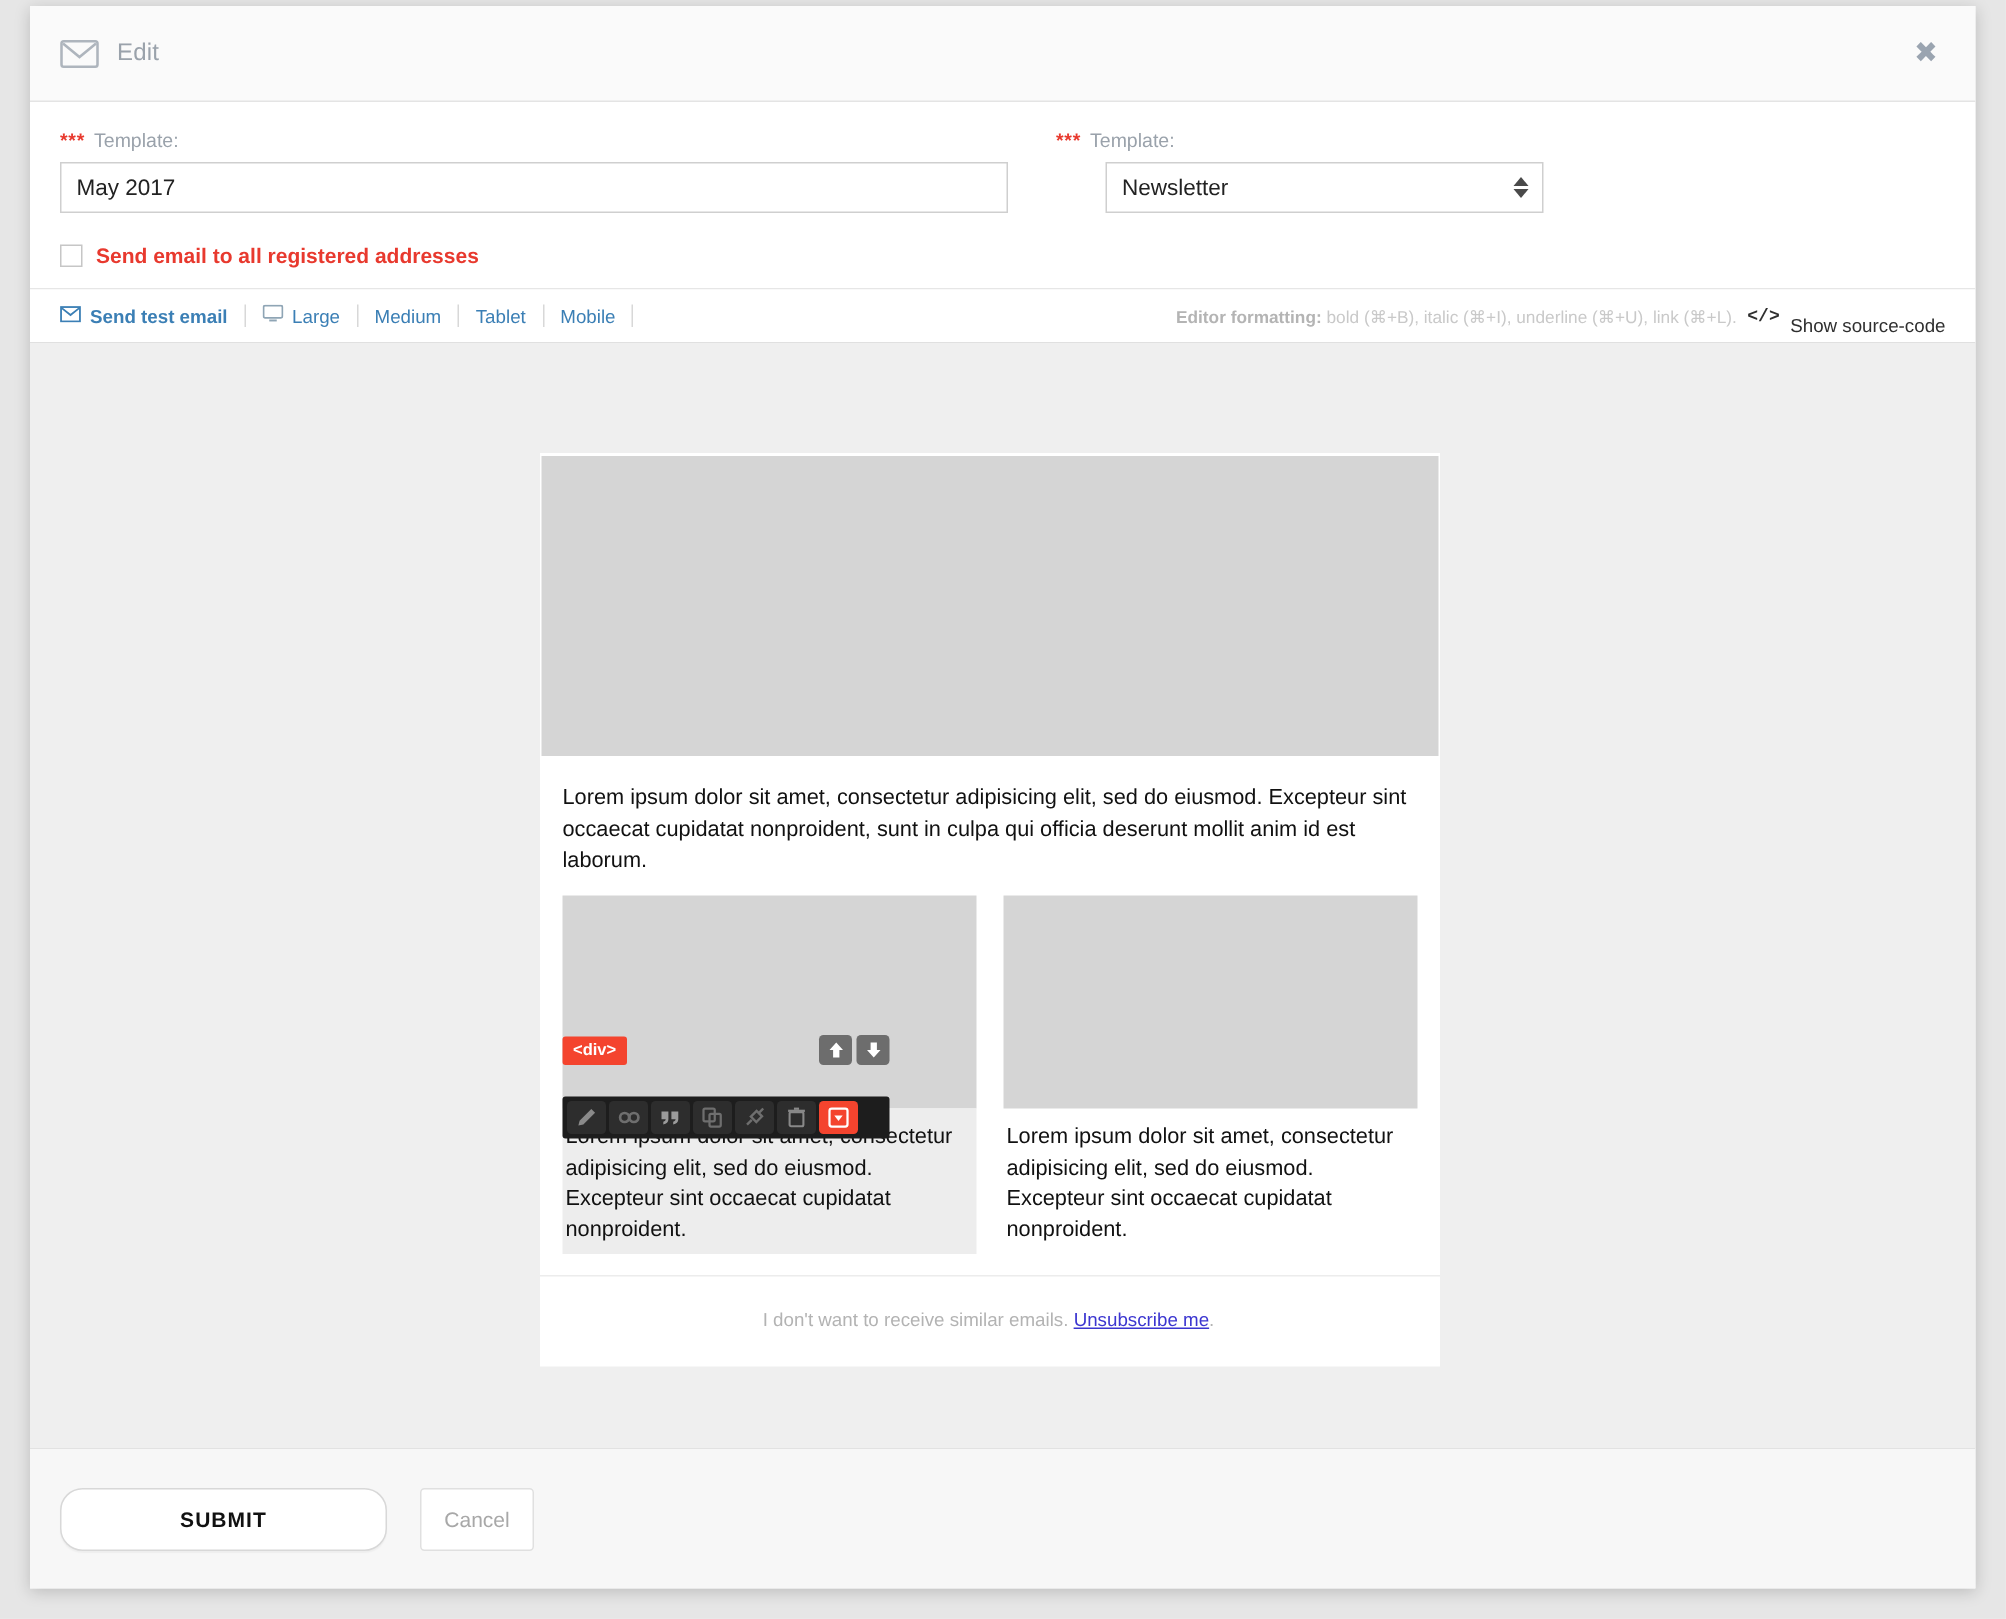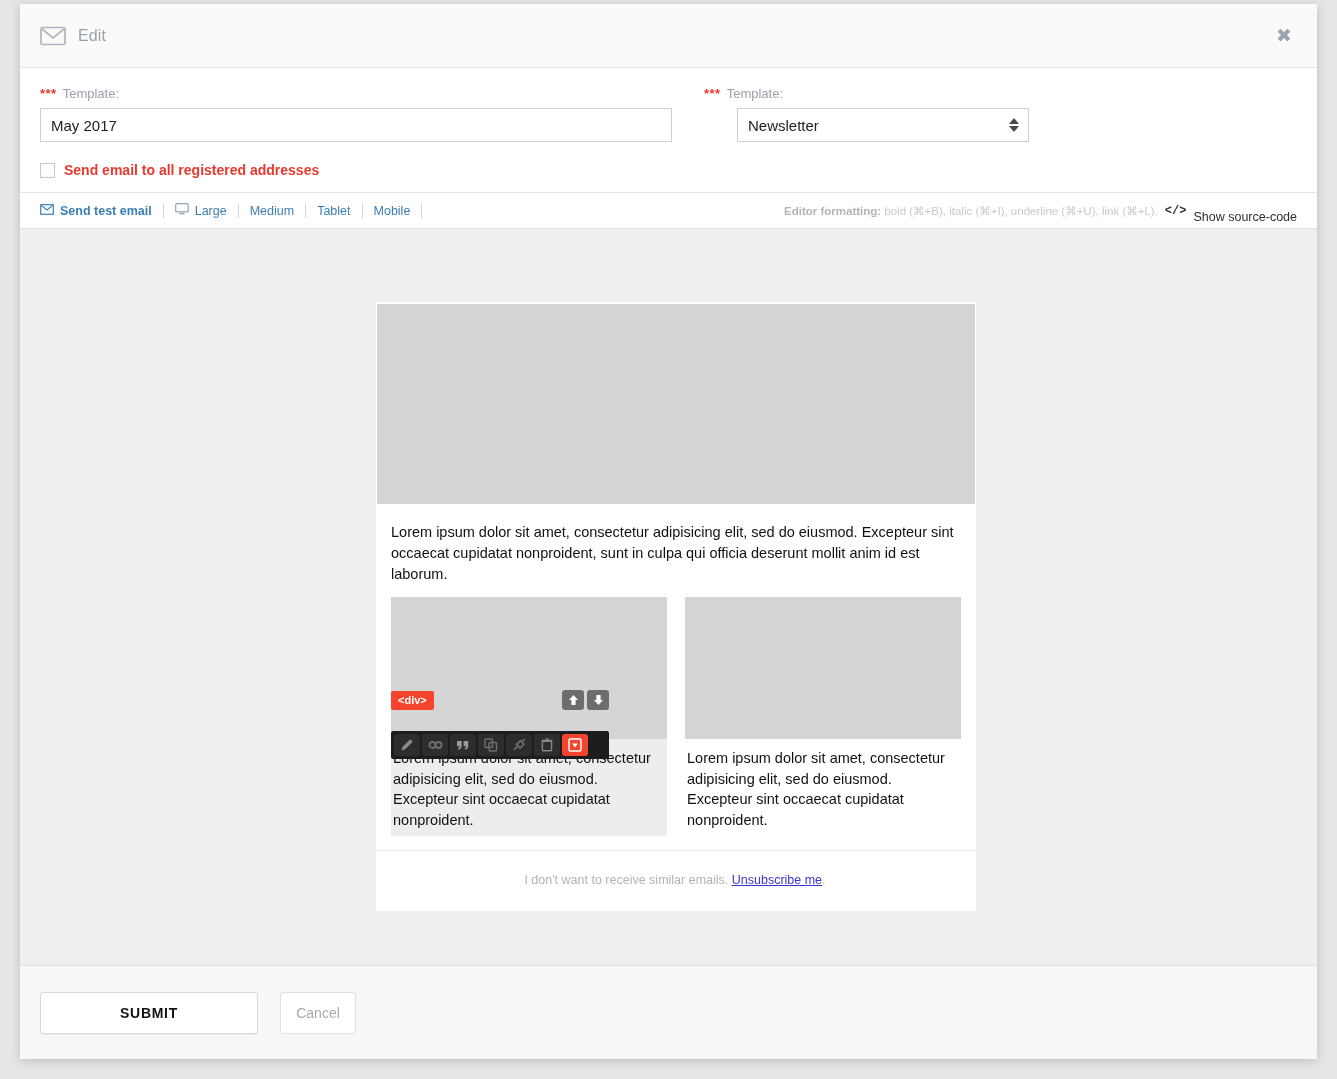--- a/index.html
+++ b/index.html
@@ -144,21 +144,21 @@
 
   
   .preview-canvas {
     flex: 1 1 auto;
     background: #efefef;
     overflow: hidden;
     position: relative;
   }
   .email-card {
     position: absolute;
-    left: 356px; top: 73px;
+    left: 340px; top: 73px;
     width: 600px;
     background: #ffffff;
     padding: 0;
   }
   .hero-img {
     height: 200px; background: #d5d5d5;
     margin: 2px 1px 0 1px;
   }
   .lead-para {
     font-size: 14.5px; color: #111; line-height: 1.45;
@@ -228,21 +228,21 @@
   .modal-footer {
     height: 94px; background: #f7f7f7;
     border-top: 1px solid #e2e2e2;
     display: flex; align-items: center;
     padding: 0 20px;
     flex: none;
   }
   .btn-submit {
     width: 218px; height: 42px;
     background: #fff; border: 1px solid #d8d8d8;
-    border-radius: 3px;
+    border-radius: 15px;
     font-size: 14px; font-weight: 700; color: #111;
     letter-spacing: .7px;
     cursor: pointer;
     font-family: "Liberation Sans", sans-serif;
     box-shadow: 0 1px 1px rgba(0,0,0,0.04);
   }
   .btn-cancel {
     margin-left: 22px;
     width: 76px; height: 42px;
     background: #fff; border: 1px solid #e0e0e0;

